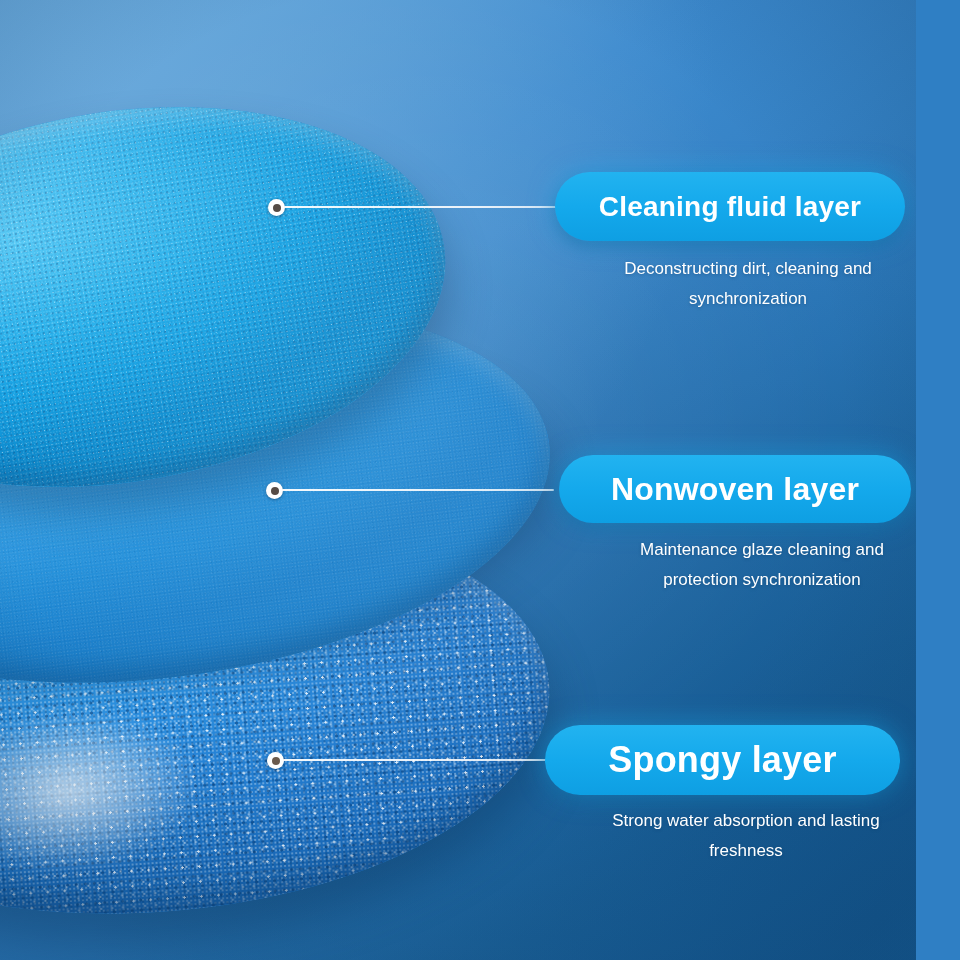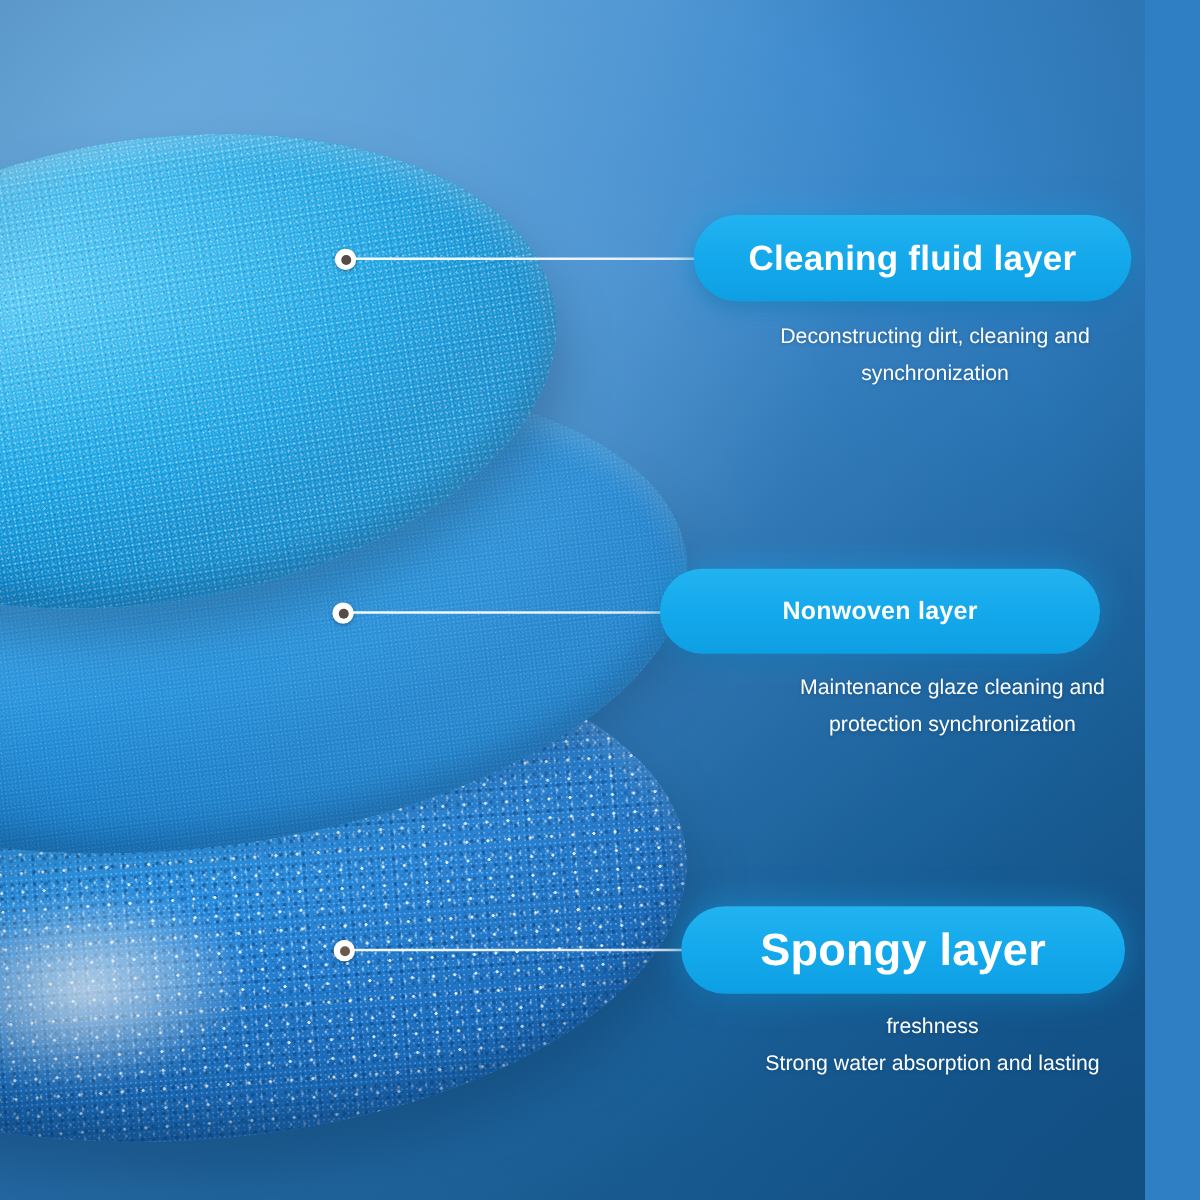--- a/index.html
+++ b/index.html
@@ -155,21 +155,21 @@
     display:flex;align-items:center;justify-content:center;
     border-radius:999px;
     background:linear-gradient(180deg,#22b3f0 0%,#14a9ec 50%,#0e9fe3 100%);
     box-shadow:0 0 26px rgba(28,170,235,.55), 0 6px 14px rgba(10,60,105,.30);
     color:#ffffff;
     font-weight:bold;
     letter-spacing:.2px;
     white-space:nowrap;
   }
   .pill-1{left:555px;top:172px;width:350px;height:69px;font-size:28px;}
-  .pill-2{left:528px;top:455px;width:352px;height:68px;font-size:20px;}
+  .pill-2{left:559px;top:455px;width:352px;height:68px;font-size:32px;}
   .pill-3{left:545px;top:725px;width:355px;height:70px;font-size:36px;}
 
   .caption{
     position:absolute;
     color:#ffffff;
     font-size:17px;
     line-height:30px;
     text-align:center;
     text-shadow:0 1px 3px rgba(10,55,98,.35);
   }
@@ -237,18 +237,18 @@
     </div>
   </div>
 
   <div class="callout">
     <div class="marker m3" style="left:267px;top:752px;"></div>
     <div class="leader" style="left:283px;top:759px;width:268px;"></div>
     <div class="pill pill-3">
       <span>Spongy layer</span>
     </div>
     <div class="cap-3 caption">
+      <div>Strong water absorption and lasting</div>
       <div>freshness</div>
-      <div>Strong water absorption and lasting</div>
     </div>
   </div>
 
 </div>
 
 </body></html>

